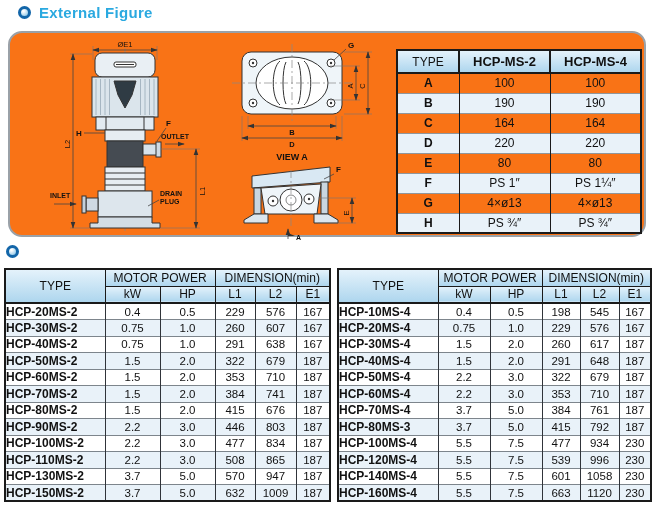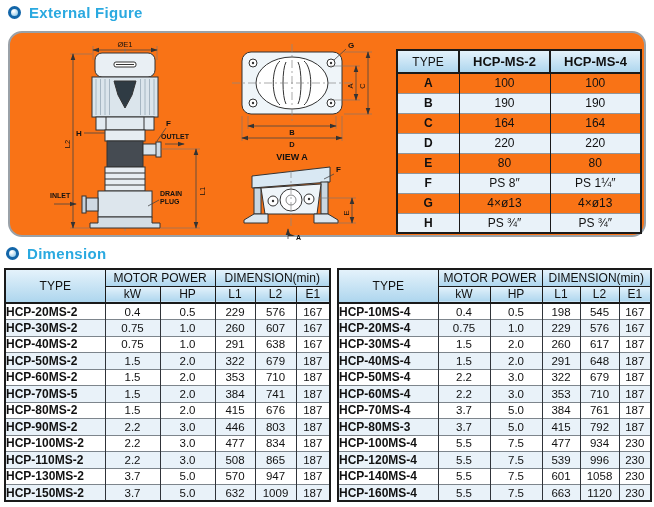--- a/index.html
+++ b/index.html
@@ -2,21 +2,21 @@
 <html style="--accent: #2aa9e0; --bullet_ring: #1366a9; --hdr_top: #e4f2fb; --hdr_bot: #aed6ee; --stripe: #e9f2f9;"><head>
 <meta charset="utf-8">
 <style>
   * { margin:0; padding:0; box-sizing:border-box; }
   html,body { width:654px; height:507px; overflow:hidden; background:#fff;
               font-family:"Liberation Sans", sans-serif; }
   .page { position:relative; width:654px; height:507px; background:#fff; }
 
   
   .section-header { position:absolute; display:flex; align-items:center; gap:8px; }
-  #hdr-figure { top:4px; left:8px; }
+  #hdr-figure { top:4px; left:18px; }
   #hdr-dim { top:245px; left:6px; }
   .bullet { width:13px; height:13px; border-radius:50%; border:3px solid var(--bullet_ring);
             background:radial-gradient(circle at 35% 30%, #ffffff 10%, #9fd0ec 75%); }
   .section-title { color:var(--accent); font-weight:bold; font-size:15px; letter-spacing:.3px; }
 
   
   .figure-box { position:absolute; top:31px; left:8px; width:638px; height:206px;
                 border:2px solid #9aa1a8; border-radius:14px; background:#f97316; }
   .pump-svg  { position:absolute; left:38px; top:5px; }
   .views-svg { position:absolute; left:200px; top:3px; }
@@ -268,40 +268,39 @@
             <td>220</td>
             <td>220</td>
           </tr>
           <tr>
             <td>E</td>
             <td>80</td>
             <td>80</td>
           </tr>
           <tr>
             <td>F</td>
-            <td>PS 8″</td>
+            <td>PS 1″</td>
             <td>PS 1¼″</td>
           </tr>
           <tr>
             <td>G</td>
             <td>4×ø13</td>
             <td>4×ø13</td>
           </tr>
           <tr>
             <td>H</td>
             <td>PS ¾″</td>
             <td>PS ¾″</td>
           </tr>
         </tbody>
     </table>
   </div>
 
   <div class="section-header" id="hdr-dim">
     <span class="bullet"></span>
-    <span class="section-title">Dimension</span>
   </div>
 
   <table class="dim-table" id="dim-ms2">
     <colgroup>
       <col class="c-type">
         <col class="c-kw">
         <col class="c-hp">
       <col class="c-l1">
         <col class="c-l2">
         <col class="c-e1">
@@ -355,21 +354,21 @@
         </tr>
         <tr>
           <td>HCP-60MS-2</td>
           <td>1.5</td>
           <td>2.0</td>
           <td>353</td>
           <td>710</td>
           <td>187</td>
         </tr>
         <tr>
-          <td>HCP-70MS-5</td>
+          <td>HCP-70MS-2</td>
           <td>1.5</td>
           <td>2.0</td>
           <td>384</td>
           <td>741</td>
           <td>187</td>
         </tr>
         <tr>
           <td>HCP-80MS-2</td>
           <td>1.5</td>
           <td>2.0</td>

